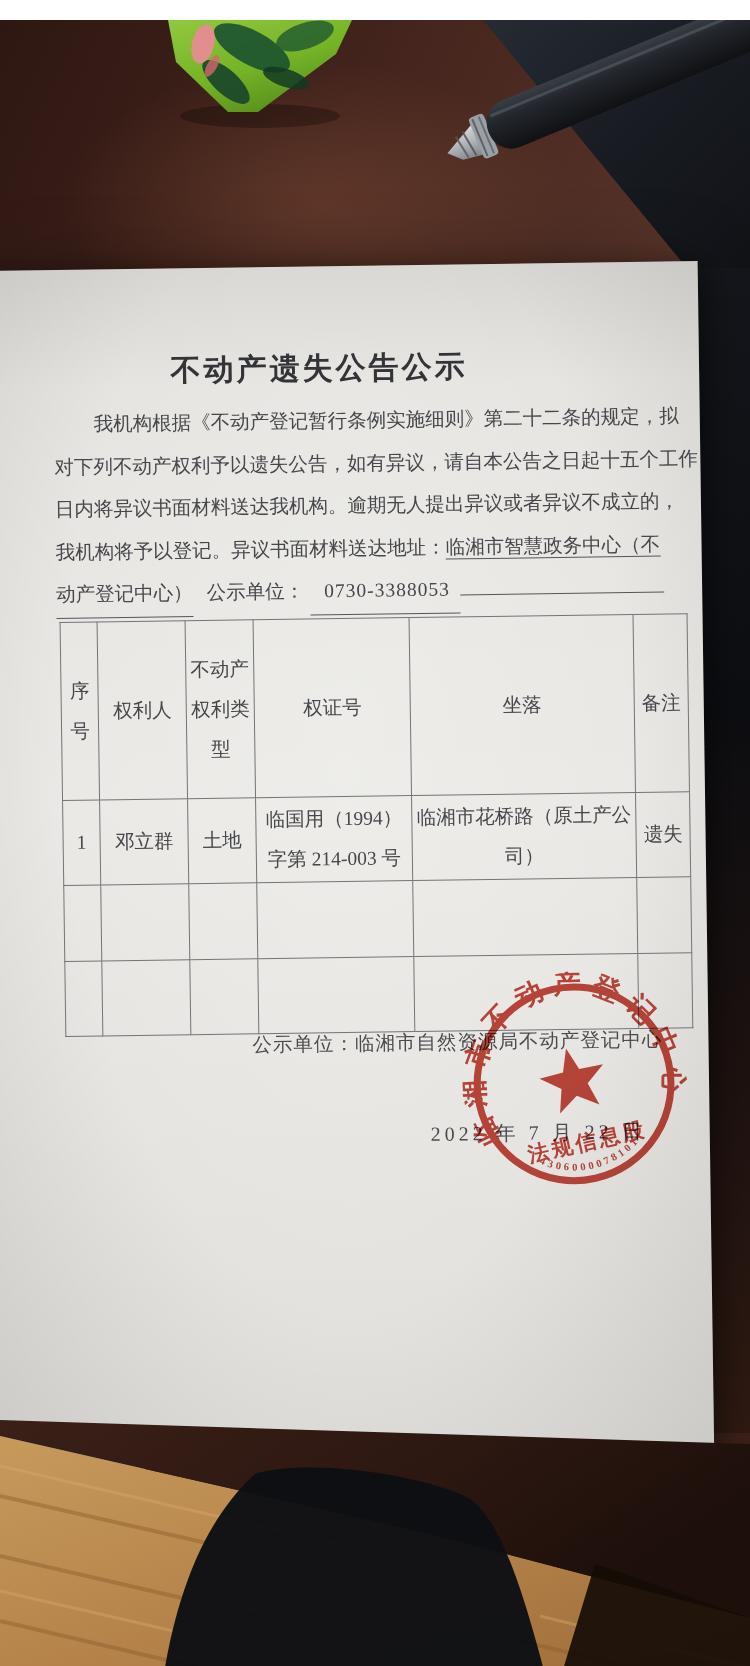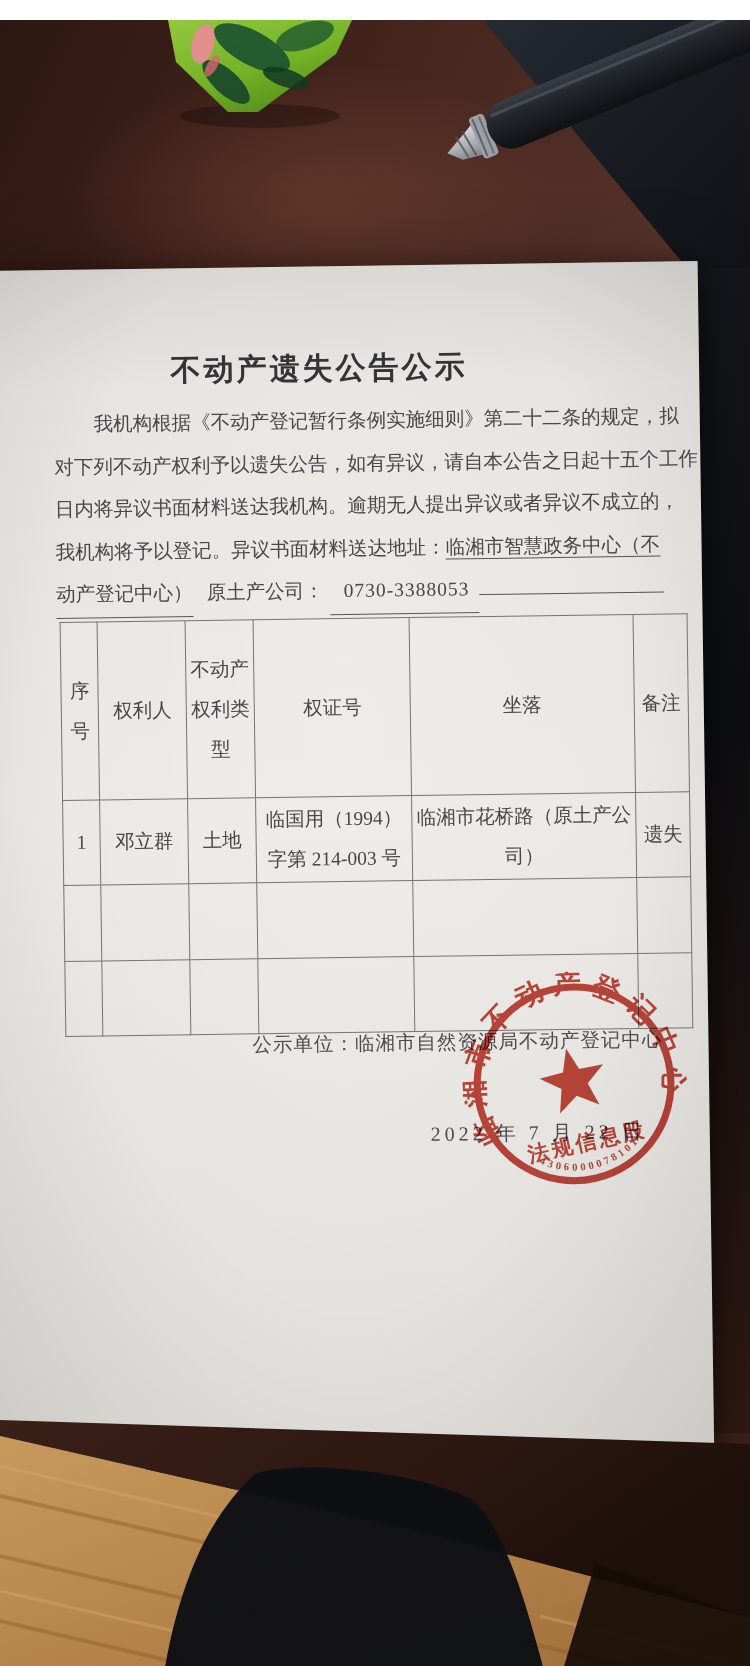--- a/index.html
+++ b/index.html
@@ -121,21 +121,21 @@
       <div class="pline indent">
         <span>我机构根据《不动产登记暂行条例实施细则》第二十二条的规定，拟</span></div>
       <div class="pline">
         <span>对下列不动产权利予以遗失公告，如有异议，请自本公告之日起十五个工作</span></div>
       <div class="pline">
         <span>日内将异议书面材料送达我机构。逾期无人提出异议或者异议不成立的，</span></div>
       <div class="pline">
         <span>我机构将予以登记。异议书面材料送达地址：</span><span class="u">临湘市智慧政务中心（不</span></div>
       <div class="pline flexline">
         <span class="u">动产登记中心）</span>
-        <span class="gap">原土产公司：</span>
+        <span class="gap">公示单位：</span>
         <span class="u val">0730-3388053</span>
         <span class="u fill"></span>
       </div>
     </div>
 
     <table class="grid">
       <colgroup>
         <col class="c-seq">
           <col class="c-owner">
           <col class="c-type">

